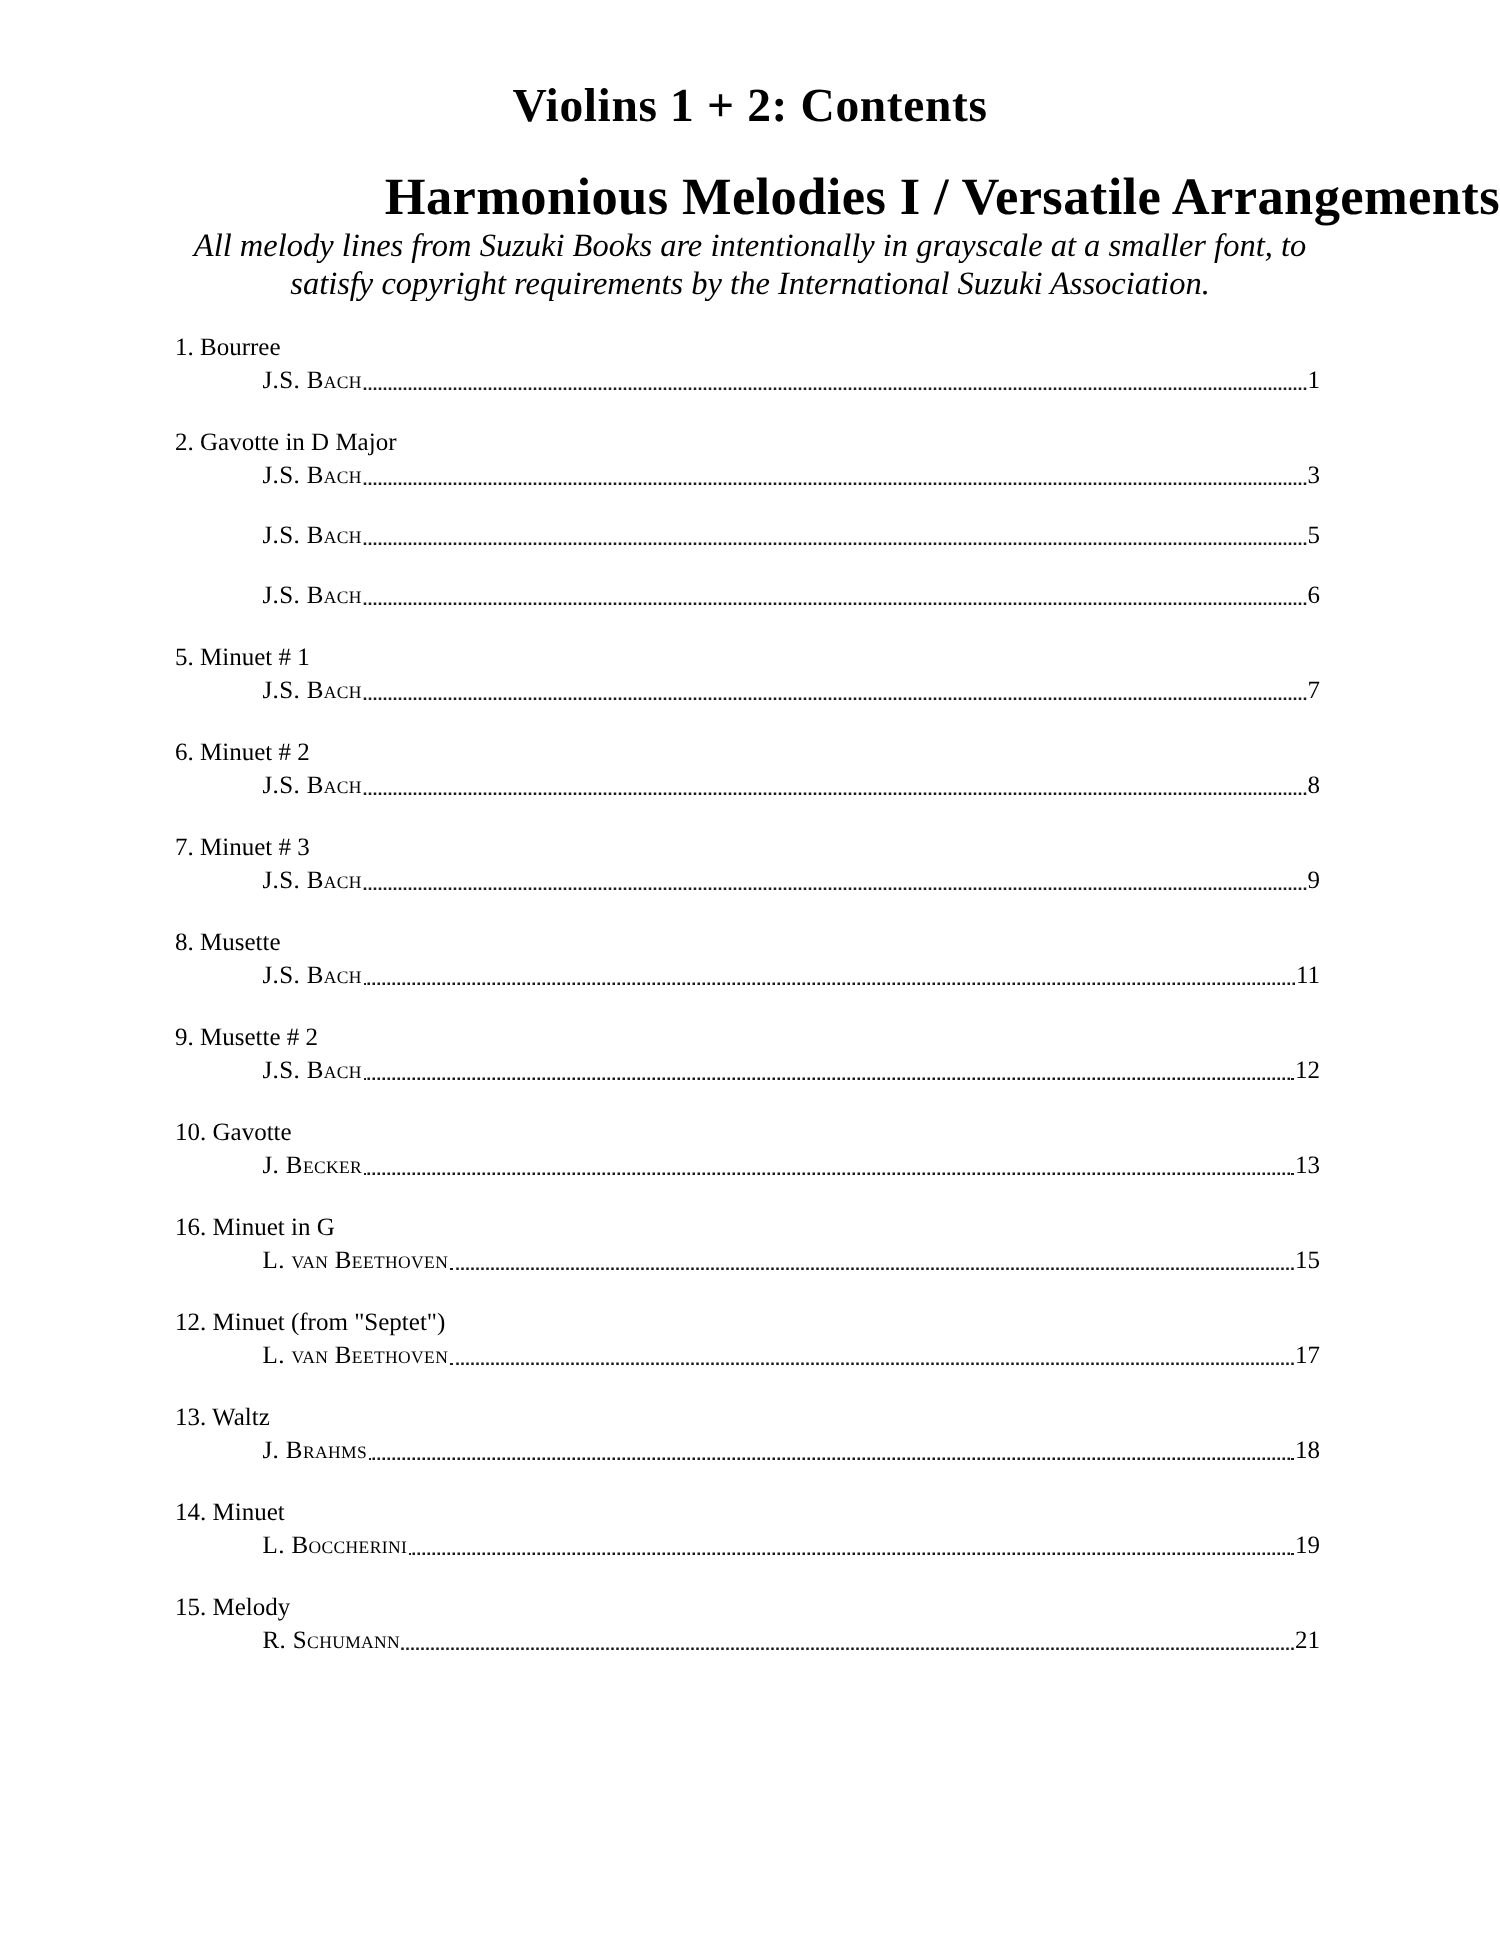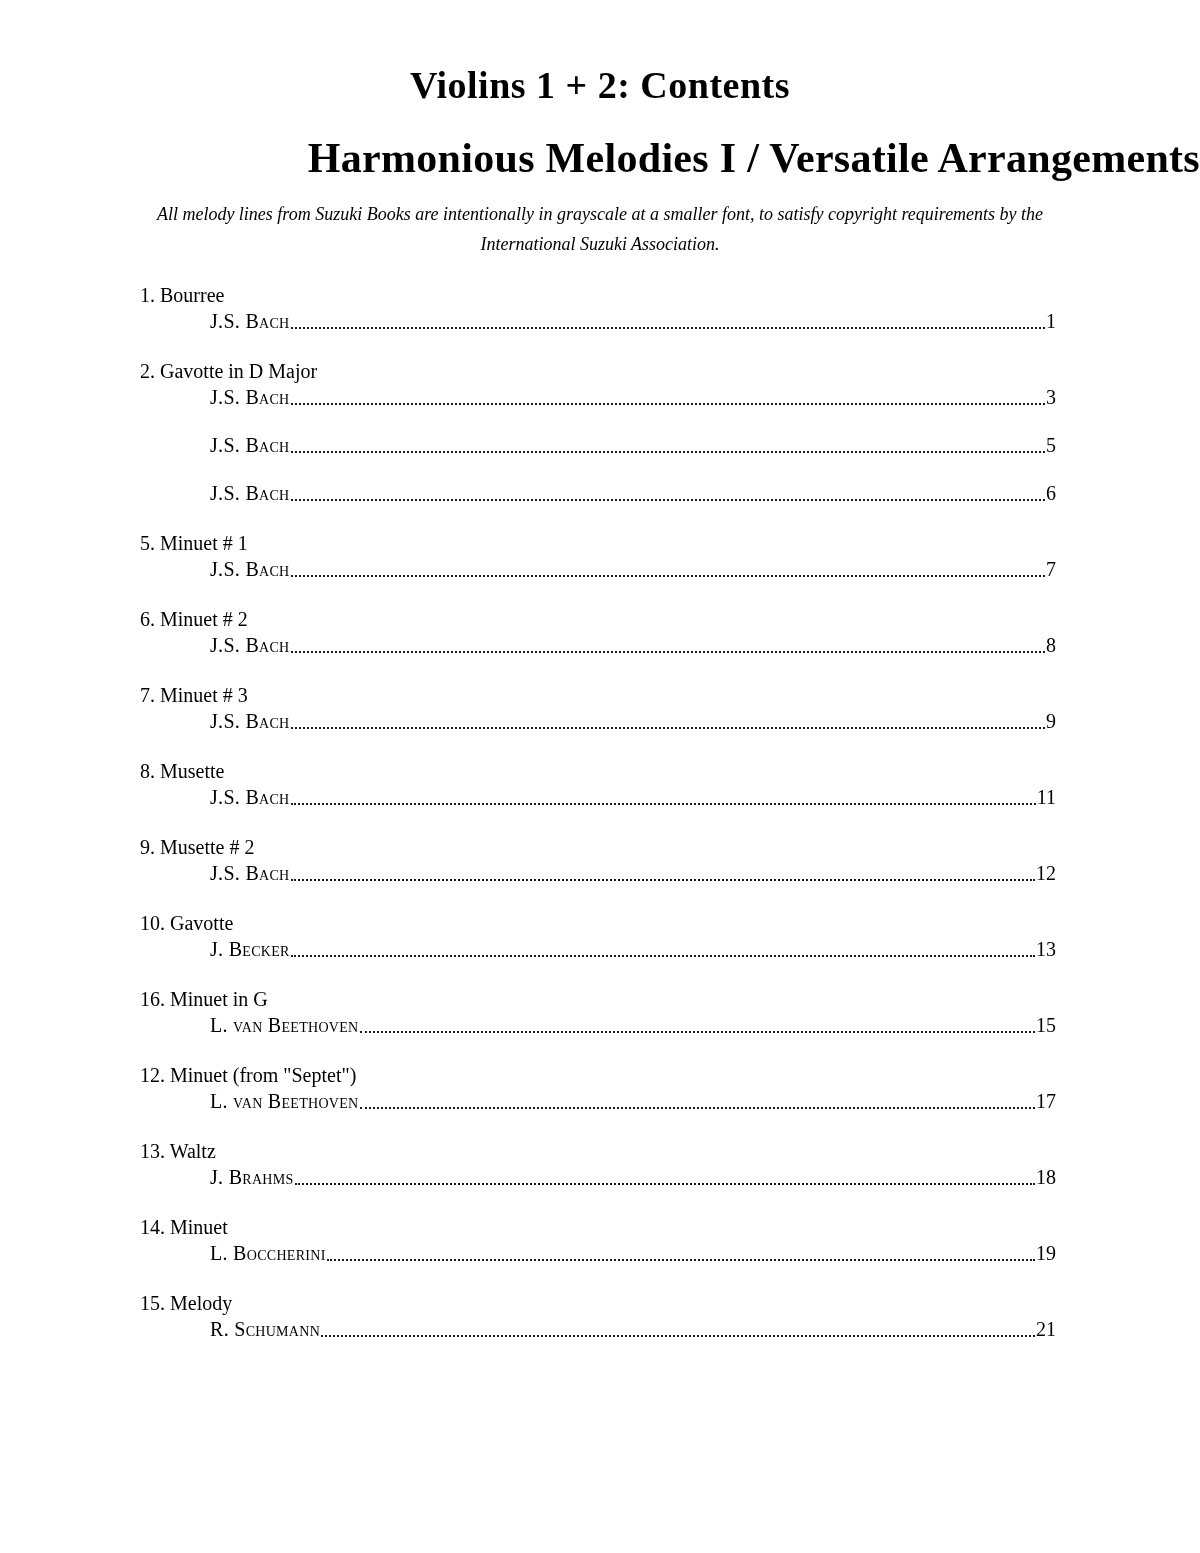--- a/index.html
+++ b/index.html
@@ -27,25 +27,25 @@
   }
   .book-title {
     text-align: right;
     font-size: 42px;
     font-weight: bold;
     line-height: 1.15;
     margin-top: 26px;
     letter-spacing: 0.3px;
   }
   .disclaimer {
-    margin: 17px auto 0 auto;
+    margin: 0 auto 0 auto;
     max-width: 940px;
     text-align: center;
     font-style: italic;
-    font-size: 18px;
+    font-size: 26px;
     line-height: 30px;
   }
   .toc {
     margin: 22px 0 0 140px;
     width: 916px;
     list-style: none;
   }
   .entry { margin-bottom: 23px; }
   .entry-title {
     font-size: 20px;

